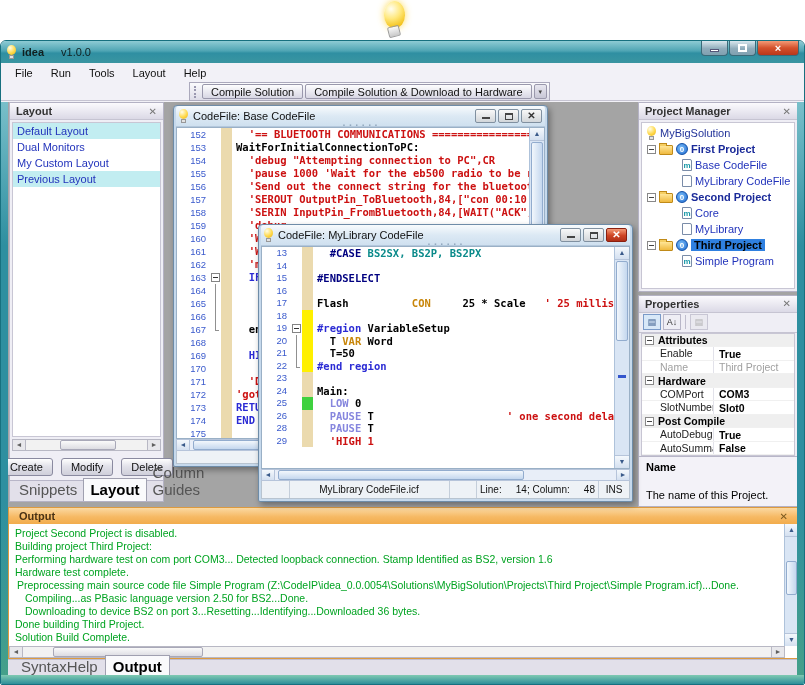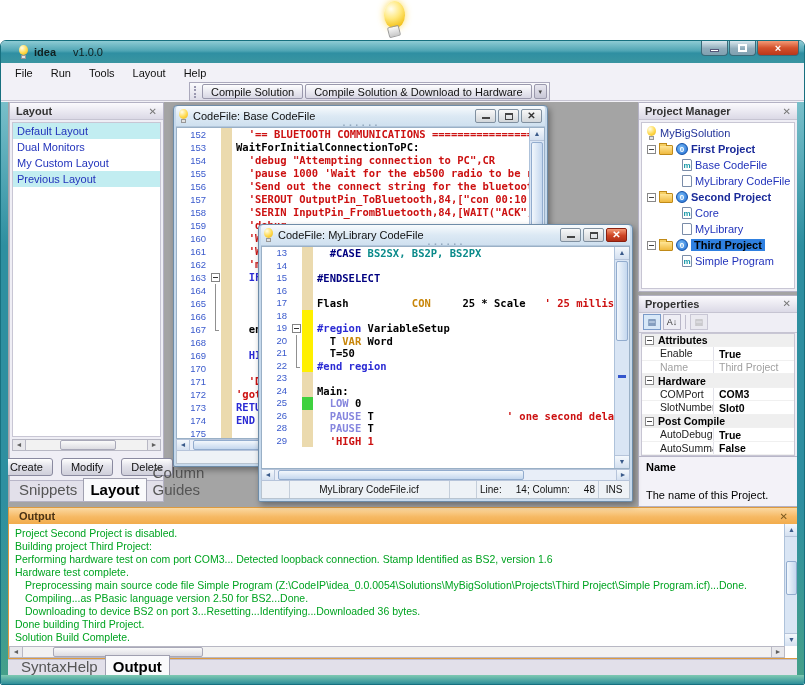--- a/index.html
+++ b/index.html
@@ -18,21 +18,21 @@
   
   .bulb-ico{display:inline-block;width:10px;height:14px;position:relative;flex:0 0 10px}
   .bulb-ico .bg{position:absolute;top:0;left:0;width:9px;height:10px;border-radius:50%;
     background:radial-gradient(circle at 3px 3px,#FFFDE8,#FFD94A 55%,#EBAE14)}
   .bulb-ico .bb{position:absolute;bottom:0;left:2px;width:5px;height:4px;background:#E2E2E2;border:1px solid #989898}
 
   
   .win{position:absolute;left:0;top:40px;width:805px;height:645px;border:1px solid #17707F;
     border-radius:6px 6px 2px 2px;overflow:hidden;background:#F2F1F7}
   .titlebar{position:absolute;left:0;top:0;width:100%;height:22px;display:flex;align-items:center;gap:5px;
-    padding:0 18px;background:linear-gradient(180deg,#8ECBD4 0%,#4FA5B4 45%,#2F8FA2 55%,#3A95A1 100%)}
+    padding:0 6px;background:linear-gradient(180deg,#8ECBD4 0%,#4FA5B4 45%,#2F8FA2 55%,#3A95A1 100%)}
   .t-app{font-size:11px;color:#102020;font-weight:bold}
   .t-ver{font-size:11px;color:#102020;margin-left:12px}
   .t-copy{position:absolute;left:150px;right:150px;text-align:center;color:#FFFFFF;font-size:11px}
   .wbtns{position:absolute;right:5px;top:0;display:flex;gap:1px}
   .wb{width:27px;height:15px;border-radius:0 0 4px 4px;border:1px solid #3A6A78;border-top:none;cursor:default}
   .wb.min,.wb.max{background:linear-gradient(#D9E7EE,#8FACBB 55%,#7FA0B0)}
   .g-min{display:block;width:9px;height:3px;background:#fff;border:1px solid #557;margin:8px auto 0}
   .g-max{display:block;width:9px;height:8px;border:2px solid #fff;margin:3px auto 0;background:transparent}
   .wb.close{background:linear-gradient(#F49A76,#D4512C 50%,#B8371A);color:#fff;font:bold 11px/14px "Liberation Sans",sans-serif;text-align:center;width:42px}
 
@@ -500,21 +500,21 @@
         <div class="ohead">
           <span>Output</span>
           <span class="px">✕</span>
         </div>
         <div class="obody">
           <div class="olines" id="output-lines">
               <div class="oline" style="padding-left: 6px;">Project Second Project is disabled.</div>
               <div class="oline" style="padding-left: 6px;">Building project Third Project:</div>
               <div class="oline" style="padding-left: 6px;">Performing hardware test on com port COM3... Detected loopback connection. Stamp Identified as BS2, version 1.6</div>
               <div class="oline" style="padding-left: 6px;">Hardware test complete.</div>
-              <div class="oline" style="padding-left: 16px;">Preprocessing main source code file Simple Program (Z:\CodeIP\idea_0.0.0054\Solutions\MyBigSolution\Projects\Third Project\Simple Program.icf)...Done.</div>
+              <div class="oline" style="padding-left: 8px;">Preprocessing main source code file Simple Program (Z:\CodeIP\idea_0.0.0054\Solutions\MyBigSolution\Projects\Third Project\Simple Program.icf)...Done.</div>
               <div class="oline" style="padding-left: 16px;">Compiling...as PBasic language version 2.50 for BS2...Done.</div>
               <div class="oline" style="padding-left: 16px;">Downloading to device BS2 on port 3...Resetting...Identifying...Downloaded 36 bytes.</div>
               <div class="oline" style="padding-left: 6px;">Done building Third Project.</div>
               <div class="oline" style="padding-left: 6px;">Solution Build Complete.</div>
             </div>
           <div class="vsb out-vsb">
             <div class="ar">▲</div>
             <div class="th" style="top:30%;height:28%"></div>
             <div class="ar b">▼</div>
           </div>

